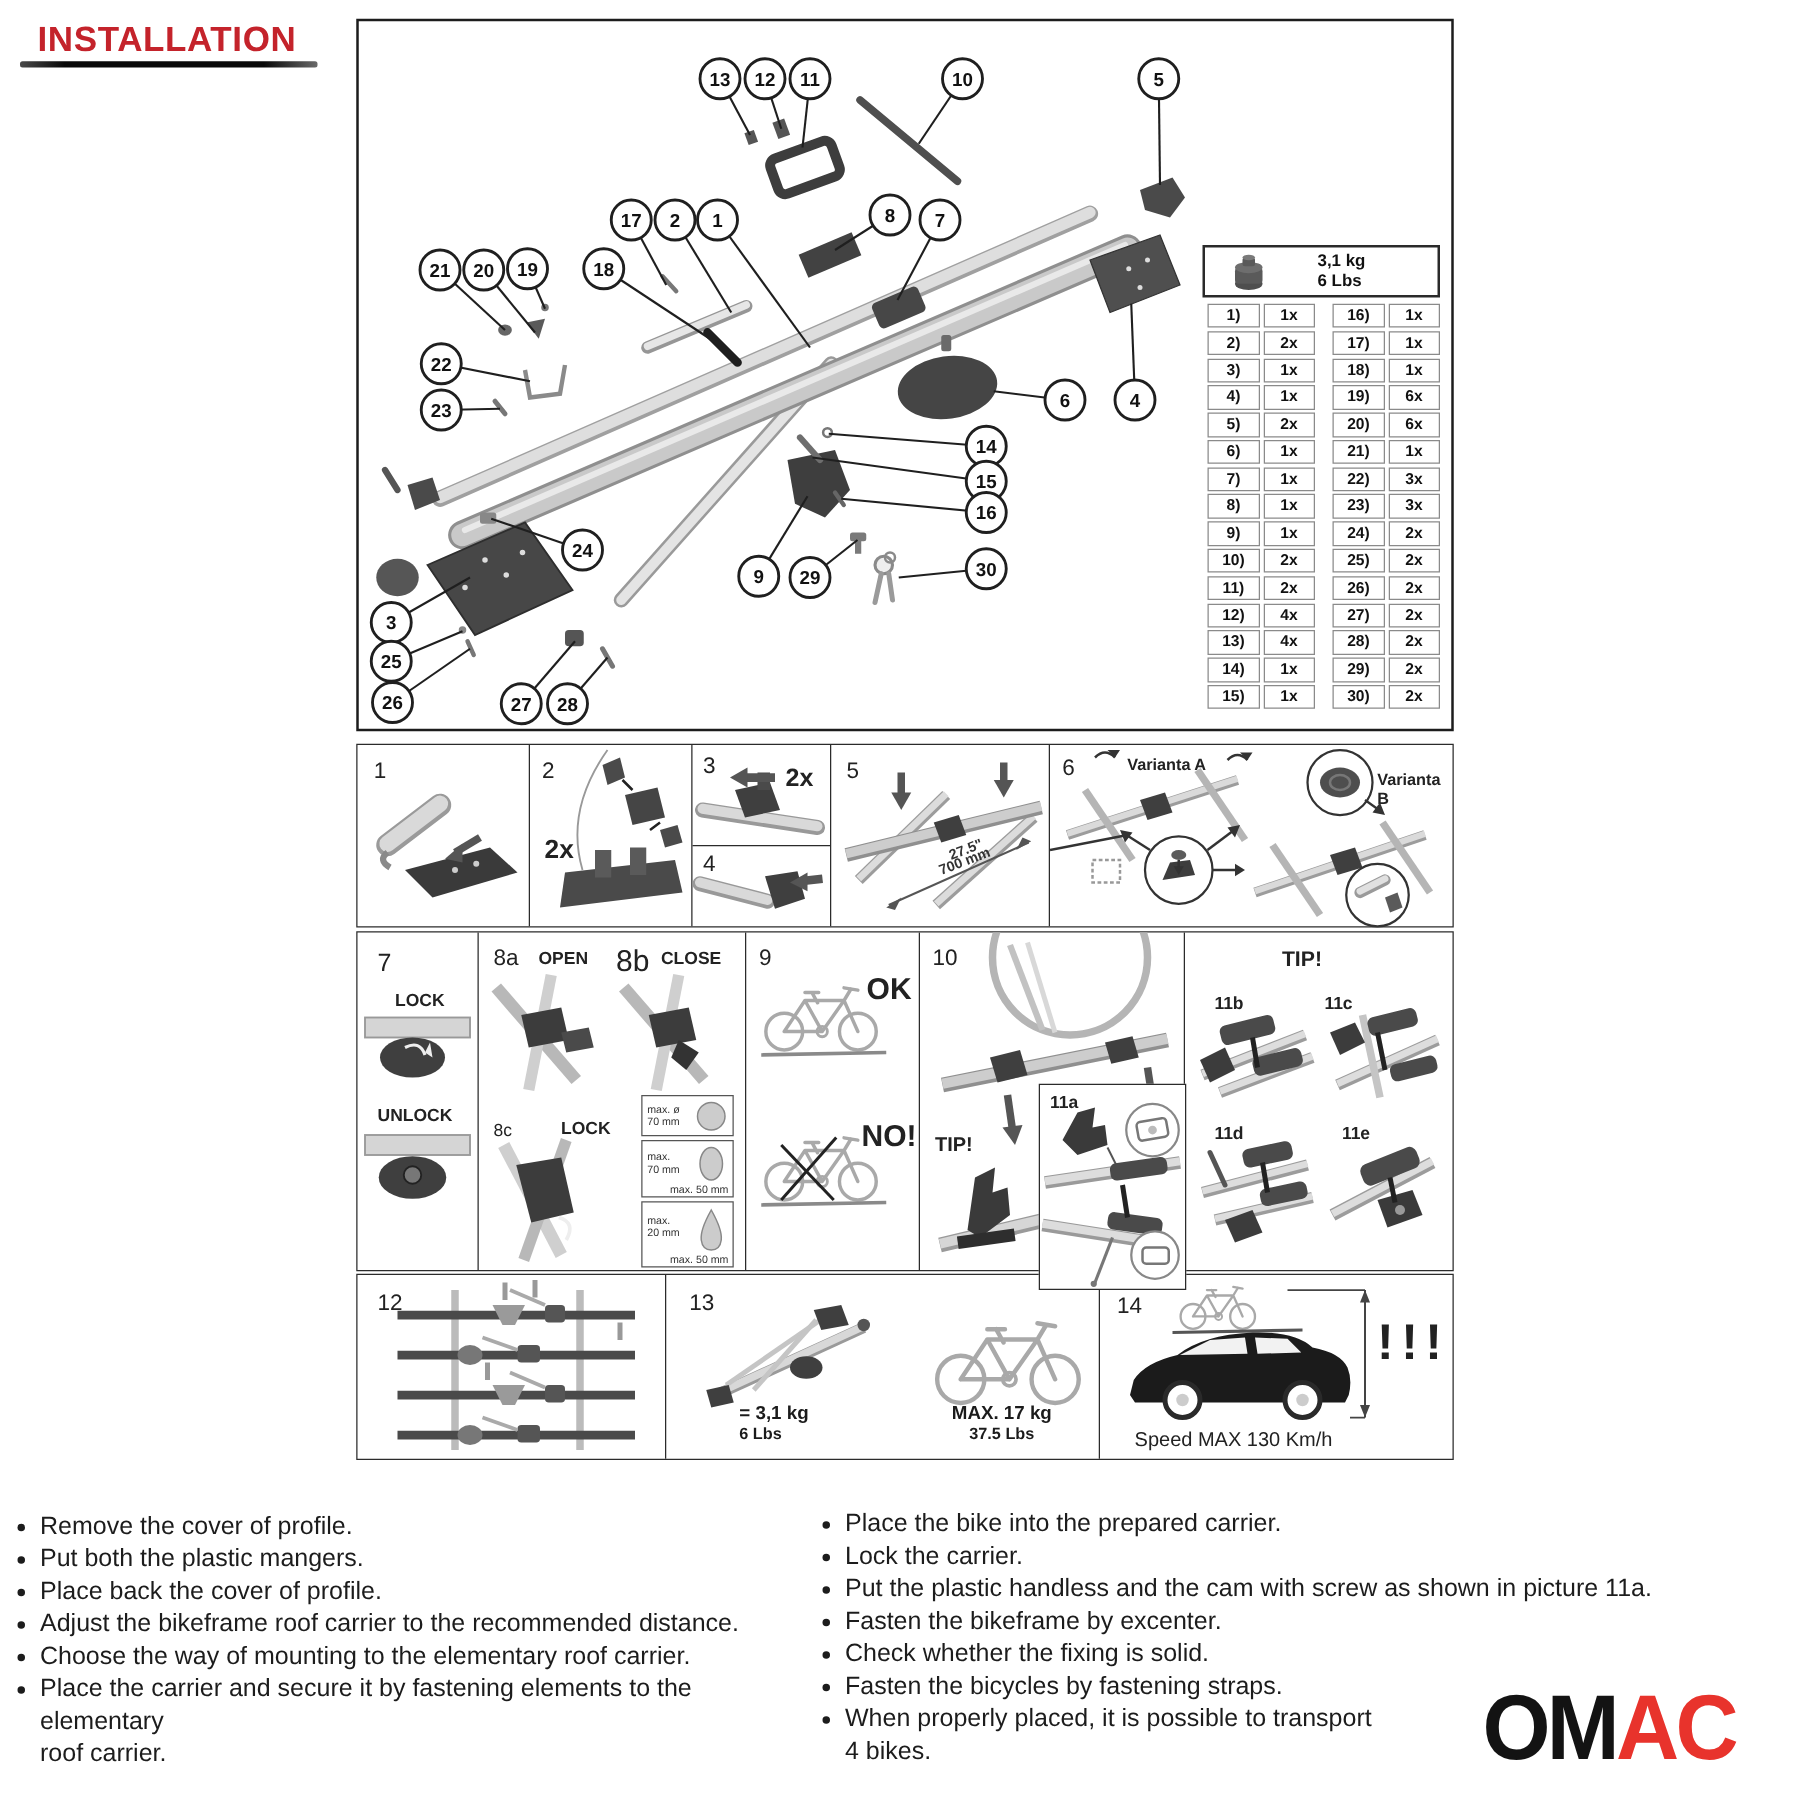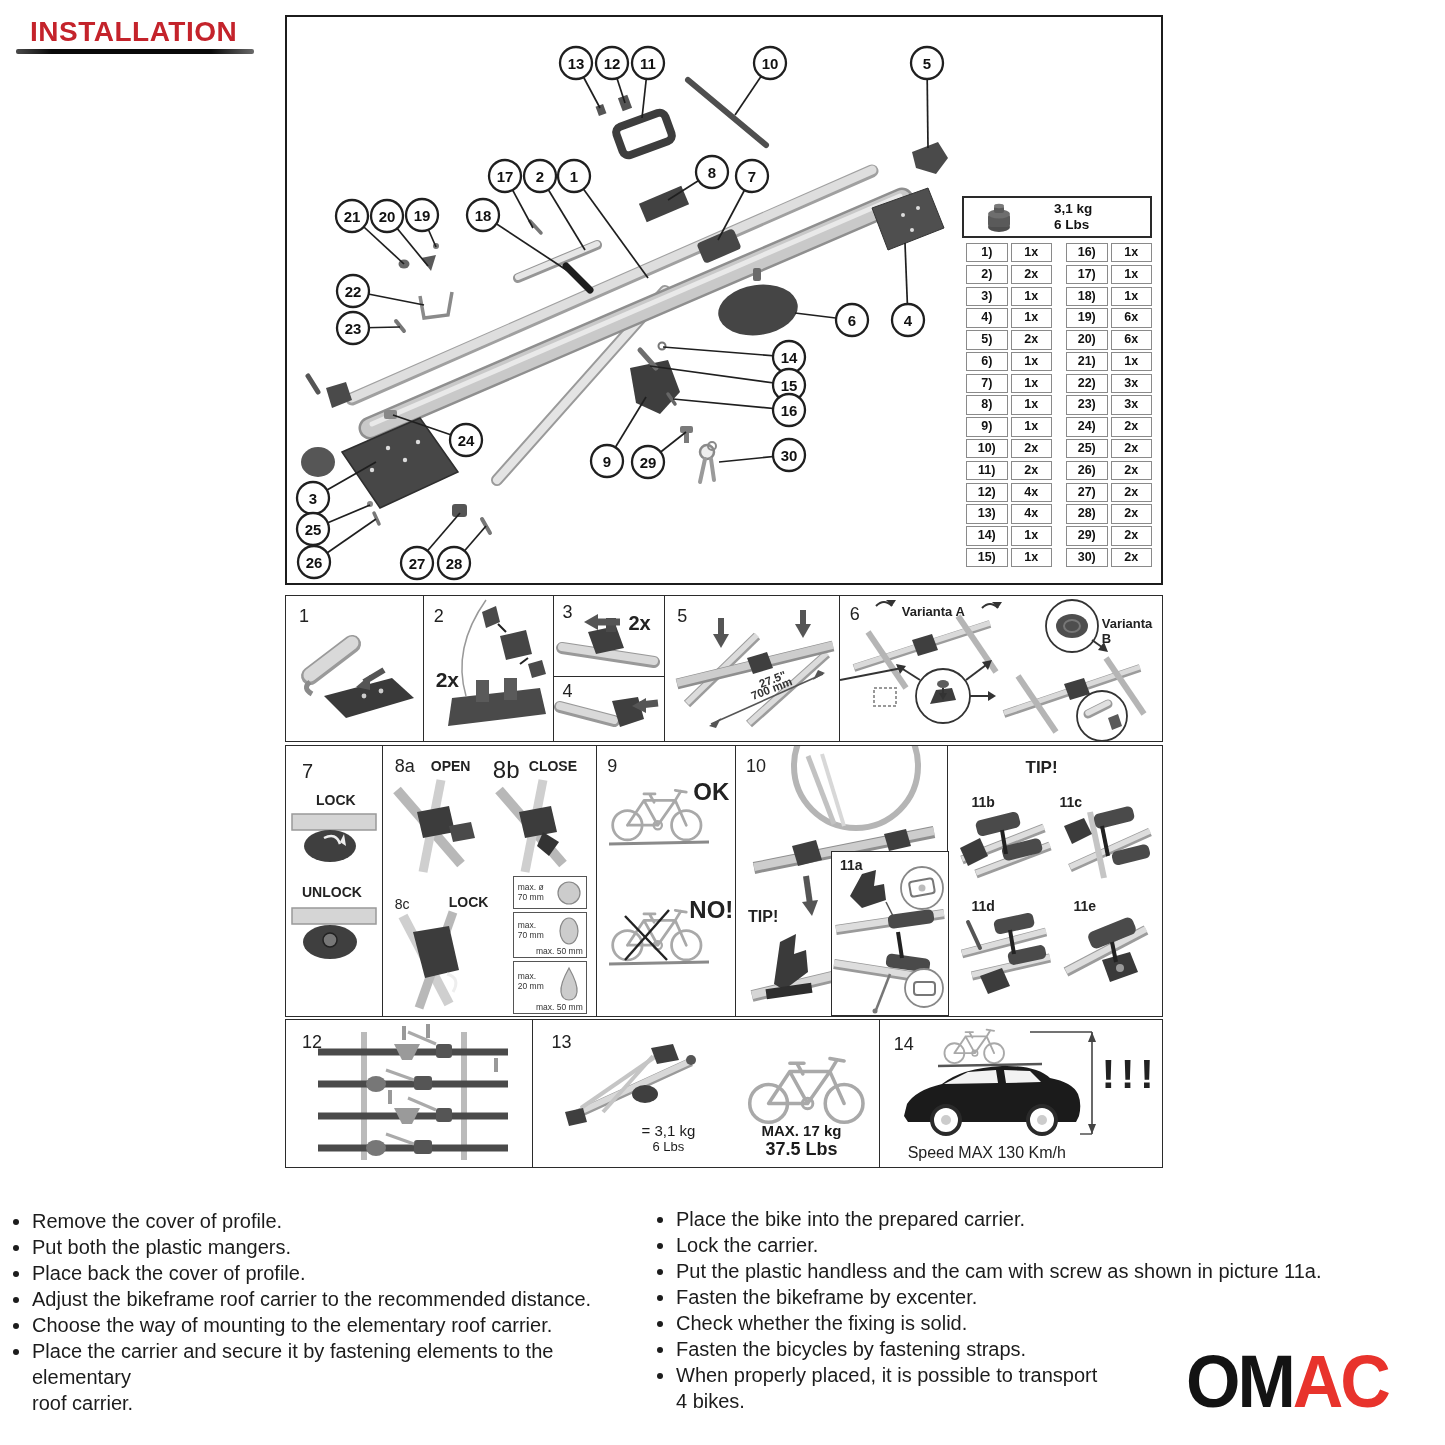--- a/index.html
+++ b/index.html
@@ -28,21 +28,21 @@
   #row1{left:285px;top:595px;width:878px;height:147px;}
   #row2{left:285px;top:745px;width:878px;height:272px;}
   #row3{left:285px;top:1019px;width:878px;height:149px;}
   .pan{position:relative;box-sizing:border-box;height:100%;}
   .pan.bdr{border-right:1.5px solid #2b2b2b;}
   .plabel{position:absolute;font-size:18px;color:#222;}
   .small-label{position:absolute;font-size:14px;font-weight:600;color:#222;}
   .tiny{font-size:8.5px;color:#333;line-height:9.5px;}
   .specbox{position:absolute;border:1.3px solid #555;background:#fff;box-sizing:border-box;}
   .pan svg{position:absolute;left:0;top:0;}
-  #inset11a{left:545px;top:105px;width:118px;height:165px;border:1.6px solid #2b2b2b;background:#fff;
+  #inset11a{left:545px;top:121px;width:118px;height:165px;border:1.6px solid #2b2b2b;background:#fff;
             box-sizing:border-box;z-index:5;}
   
   .instr{font-size:20px;line-height:26px;color:#1c1c1c;}
   .instr ul{margin:2px 0 0 0;padding-left:24px;}
   .instr li{margin:0;}
   #instr-left{left:8px;top:1206px;width:645px;}
   #instr-right{left:652px;top:1206px;width:675px;}
   #instr-right ul{margin-top:0;}
   
   #logo{left:1186px;top:1342px;font-size:70px;font-weight:800;letter-spacing:-3px;color:#131313;
@@ -693,27 +693,27 @@
           <line x1="100" y1="18" x2="128" y2="28" stroke="#aaa" stroke-width="3"></line>
         </g>
         <line x1="118" y1="6" x2="118" y2="20" stroke="#999" stroke-width="4"></line>
         <line x1="142" y1="4" x2="142" y2="18" stroke="#999" stroke-width="4"></line>
         <line x1="104" y1="70" x2="104" y2="84" stroke="#999" stroke-width="4"></line>
         <line x1="210" y1="38" x2="210" y2="52" stroke="#999" stroke-width="4"></line>
       </svg>
     </div>
     <div class="pan bdr" style="width:347px">
       <span class="plabel" style="left:18px;top:12px">13</span>
-      <div class="abs" style="left:90px;top:102px;font-size:15px;font-weight:400;text-align:center;width:90px">
+      <div class="abs" style="left:58px;top:102px;font-size:15px;font-weight:700;text-align:left;width:90px">
         <div>= 3,1 kg</div>
         <div style="font-size:13px">6 Lbs</div>
       </div>
       <div class="abs" style="left:218px;top:102px;font-size:15px;font-weight:600;text-align:center;width:100px">
         <div>MAX. 17 kg</div>
-        <div style="font-size:18px">37.5 Lbs</div>
+        <div style="font-size:13px">37.5 Lbs</div>
       </div>
       <svg width="347" height="149" viewBox="0 0 347 149">
         <line x1="40" y1="96" x2="158" y2="42" stroke="#9a9a9a" stroke-width="9"></line>
         <line x1="40" y1="95" x2="158" y2="41" stroke="#d8d8d8" stroke-width="6"></line>
         <line x1="48" y1="88" x2="132" y2="30" stroke="#c5c5c5" stroke-width="4"></line>
         <line x1="70" y1="92" x2="120" y2="36" stroke="#c5c5c5" stroke-width="4"></line>
         <polygon points="118,28 140,24 146,40 124,44" fill="#3f3f3f"></polygon>
         <ellipse cx="112" cy="74" rx="13" ry="9" fill="#3f3f3f"></ellipse>
         <polygon points="32,92 50,88 54,102 36,106" fill="#3f3f3f"></polygon>
         <circle cx="158" cy="40" r="5" fill="#555"></circle>

